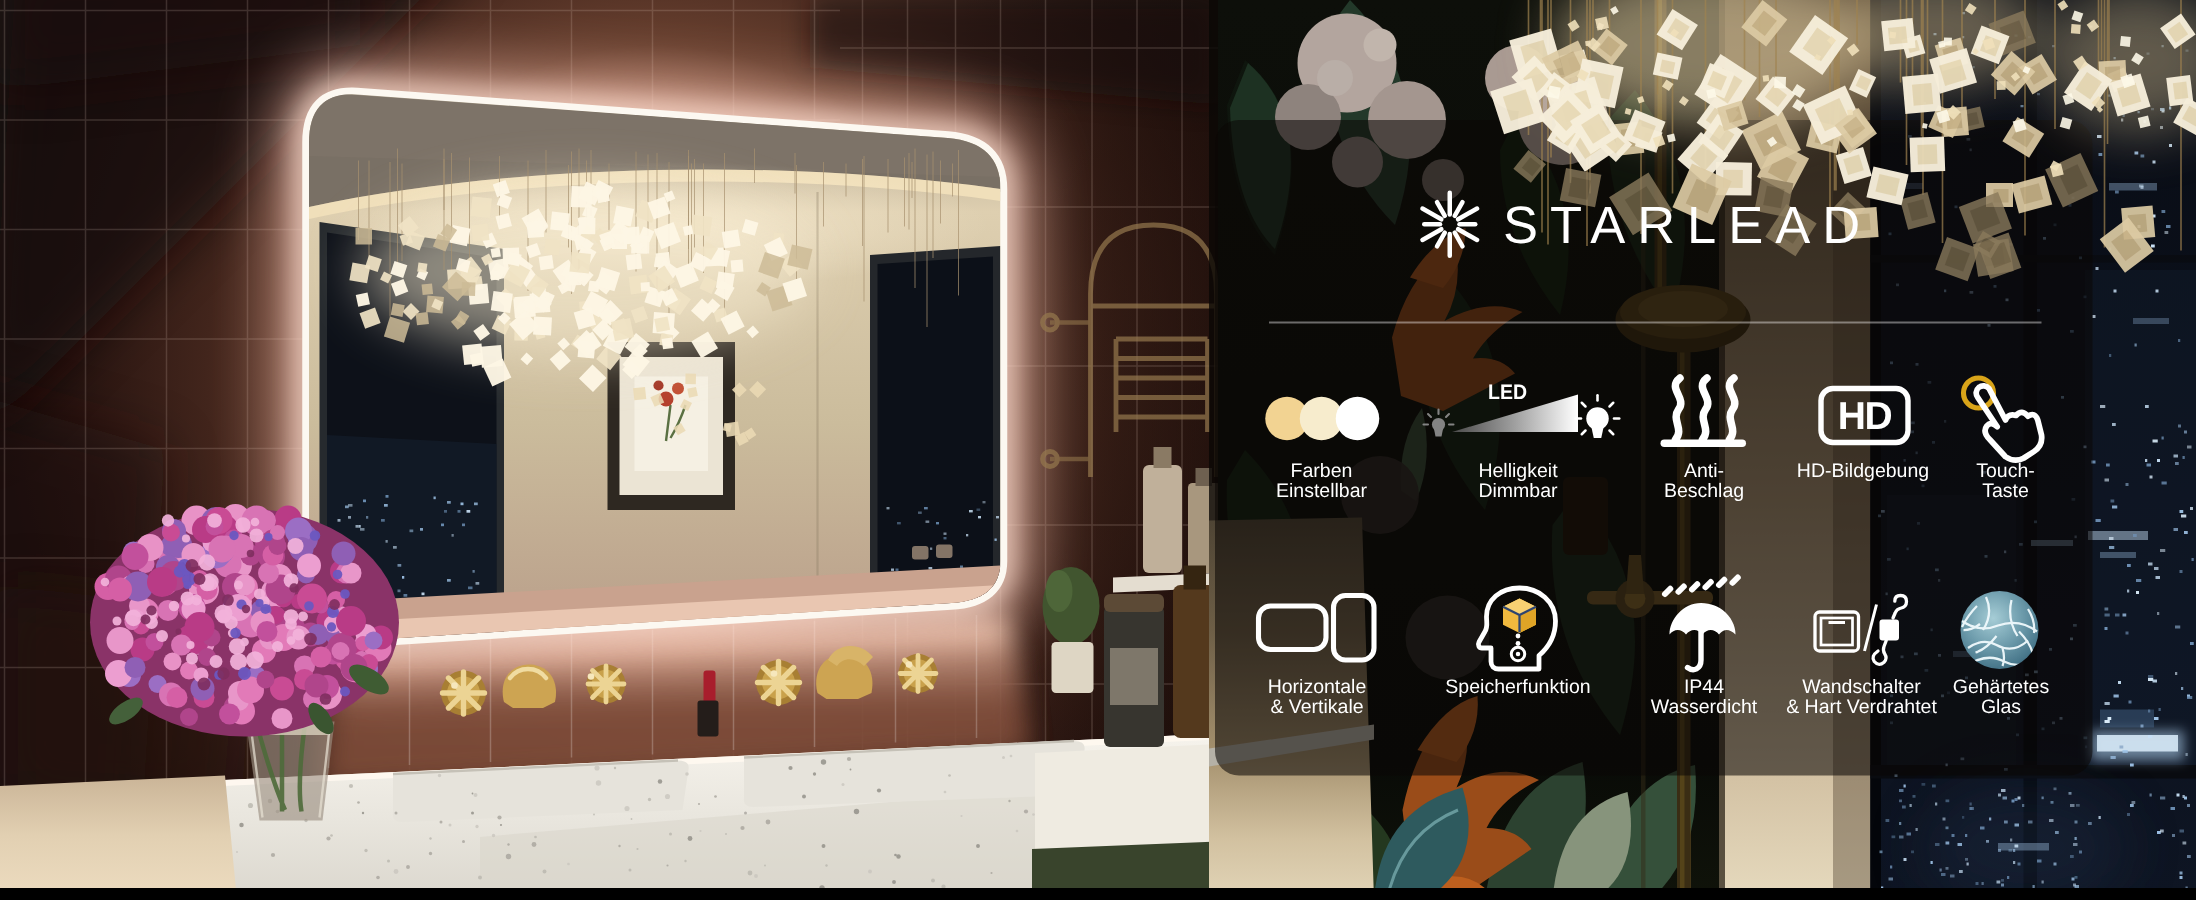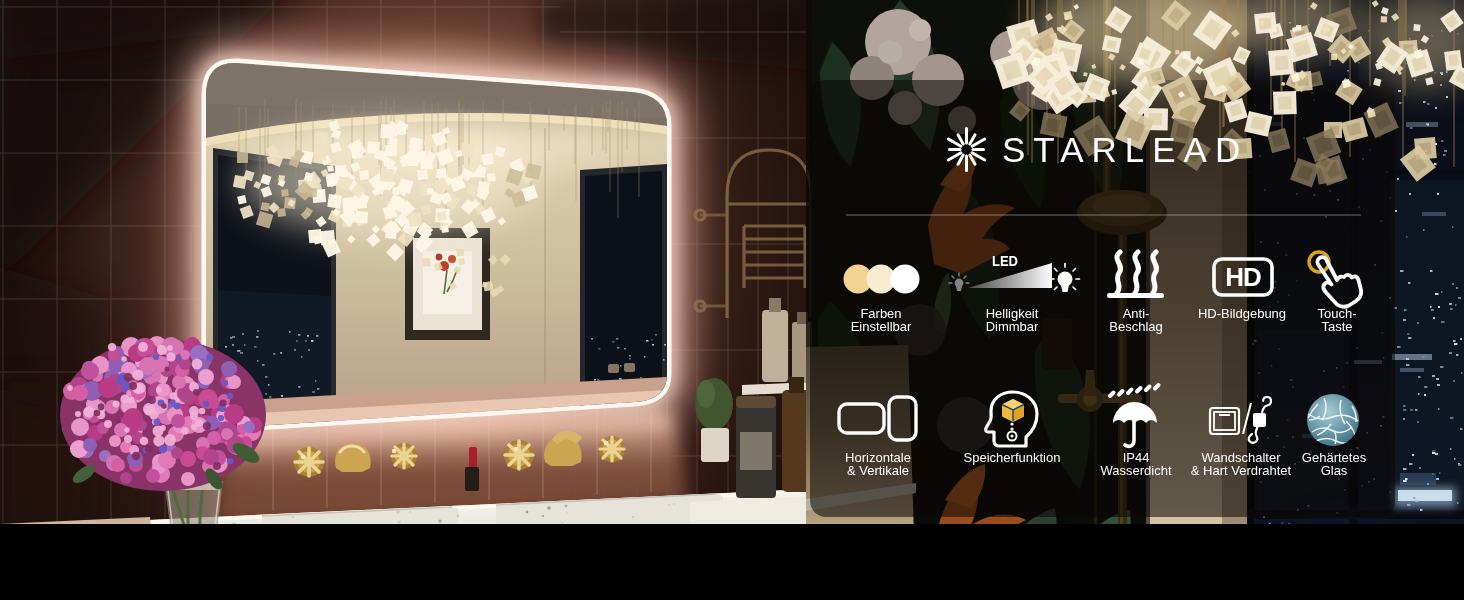--- a/index.html
+++ b/index.html
@@ -1,16 +1,16 @@
 <!DOCTYPE html>
 <html><head>
 <meta charset="utf-8">
 <style>
   html,body{margin:0;padding:0;background:#000;}
-  .stage{position:relative;width:1464px;height:524px;overflow:hidden;font-family:"Liberation Sans",sans-serif;}
+  .stage{position:relative;width:1464px;height:592px;overflow:hidden;font-family:"Liberation Sans",sans-serif;}
   svg{position:absolute;left:0;top:0;}
   text{font-family:"Liberation Sans",sans-serif;}
 </style>
 </head>
 <body>
 <div class="stage">
 <svg width="1464" height="600" viewBox="0 0 1464 600">
 <defs>
   <radialGradient id="wallGlow" cx="437" cy="250" r="440" gradientUnits="userSpaceOnUse">
     <stop offset="0.36" stop-color="#b5816b"></stop>

